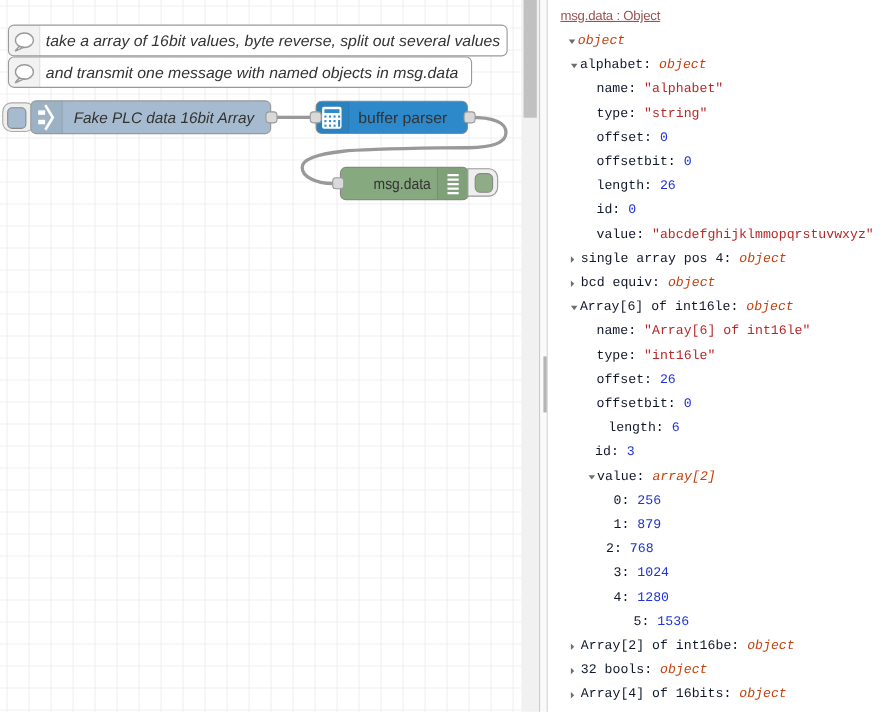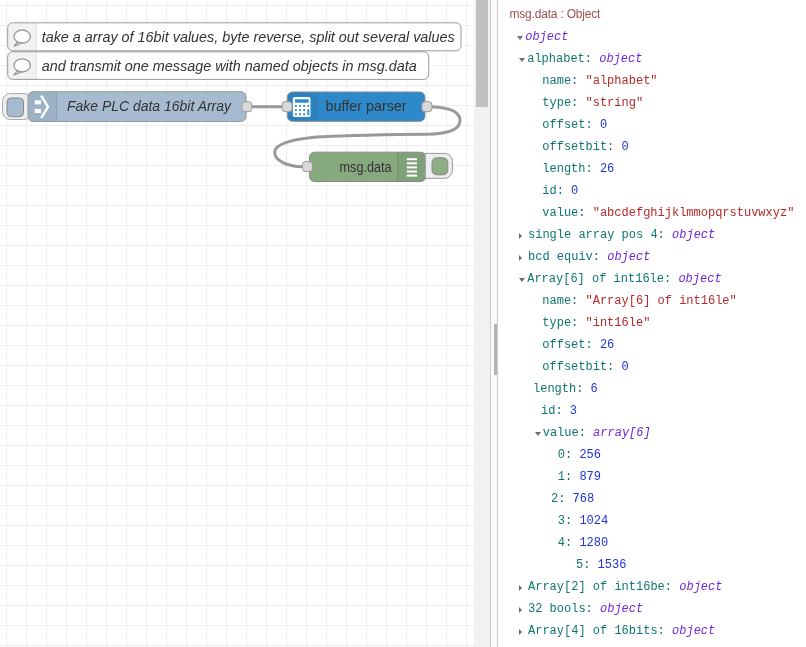--- a/index.html
+++ b/index.html
@@ -3,23 +3,23 @@
 html,body{margin:0;padding:0;width:806px;height:647px;overflow:hidden;background:#fff;font-family:"Liberation Sans",sans-serif;}
 #canvas{position:absolute;left:0;top:0;width:475px;height:647px;
  background-image:linear-gradient(to right,#eee 1px,transparent 1px),linear-gradient(to bottom,#eee 1px,transparent 1px);
  background-size:20px 20px;background-position:6px 5px;}
 #flow{position:absolute;left:0;top:0;}
 #vtrack{position:absolute;left:474px;top:0;width:16px;height:647px;background:#f1f1f1;}
 #vthumb{position:absolute;left:2px;top:0;width:12px;height:107px;background:#c1c1c1;}
 #sash{position:absolute;left:490px;top:0;width:8px;height:647px;background:#fafafa;border-left:1px solid #ccc;border-right:1px solid #ccc;box-sizing:border-box;}
 #handle{position:absolute;left:2.5px;top:324px;width:3px;height:51px;background:#b3b3b3;}
 #sidebar{position:absolute;left:498px;top:0;width:308px;height:647px;background:#fff;}
-.meta{position:absolute;left:509.5px;top:3px;line-height:22px;font-size:12px;color:#9a5151;letter-spacing:-0.2px;}
+.meta{position:absolute;left:509.5px;top:3px;line-height:22px;font-size:12px;color:#9a5151;letter-spacing:-0.2px;text-decoration:underline;}
 .row{position:absolute;line-height:22px;font-size:12px;font-family:"Liberation Mono",monospace;white-space:pre;}
-.k{color:#0f766e}.s{color:#b72828}.n{color:#2033d6}.it{color:#6d28d9;font-style:italic}
+.k{color:#0f172a}.s{color:#b72828}.n{color:#2033d6}.it{color:#c2410c;font-style:italic}
 .td{display:inline-block;width:0;height:0;border-left:3.7px solid transparent;border-right:3.7px solid transparent;border-top:4.4px solid #6e6e6e;margin-right:2.2px;vertical-align:0.5px;}
 .tr{display:inline-block;width:0;height:0;border-top:3.65px solid transparent;border-bottom:3.65px solid transparent;border-left:3.9px solid #6e6e6e;margin-right:6px;vertical-align:-1px;}
 </style></head><body>
 <div id="canvas"></div>
 <svg id="flow" width="475" height="647" xmlns="http://www.w3.org/2000/svg">
 
  <path d="M247,106.7 L287,106.7" stroke="#999" stroke-width="3" fill="none"></path>
  <path d="M426.9,106.7 C447,106.7 460,110.9 460,120.5 C460,129.8 448,134.0 426,134.3 L400,134.5 C360,135.2 327,135.8 312,137.5 C289,140.0 274.7,144.8 274.7,152.2 C274.7,160.2 286,166.6 303,166.8" stroke="#999" stroke-width="3" fill="none"></path>
 
  <g>
@@ -125,23 +125,23 @@
 <div class="row" style="top:158px;left:542.3px"><span class="k">length: </span><span class="n">26</span></div>
 <div class="row" style="top:180px;left:542.3px"><span class="k">id: </span><span class="n">0</span></div>
 <div class="row" style="top:202px;left:542.3px"><span class="k">value: </span><span class="s">"abcdefghijklmmopqrstuvwxyz"</span></div>
 <div class="row" style="top:224px;left:519px"><span class="tr"></span><span class="k">single array pos 4: </span><span class="it">object</span></div>
 <div class="row" style="top:246px;left:519px"><span class="tr"></span><span class="k">bcd equiv: </span><span class="it">object</span></div>
 <div class="row" style="top:268px;left:519px"><span class="td"></span><span class="k">Array[6] of int16le: </span><span class="it">object</span></div>
 <div class="row" style="top:290px;left:542.3px"><span class="k">name: </span><span class="s">"Array[6] of int16le"</span></div>
 <div class="row" style="top:312px;left:542.3px"><span class="k">type: </span><span class="s">"int16le"</span></div>
 <div class="row" style="top:334px;left:542.3px"><span class="k">offset: </span><span class="n">26</span></div>
 <div class="row" style="top:356px;left:542.3px"><span class="k">offsetbit: </span><span class="n">0</span></div>
-<div class="row" style="top:378px;left:533px"><span class="k">length: </span><span class="n">6</span></div>
+<div class="row" style="top:378px;left:553px"><span class="k">length: </span><span class="n">6</span></div>
 <div class="row" style="top:400px;left:541px"><span class="k">id: </span><span class="n">3</span></div>
-<div class="row" style="top:422px;left:534.5px"><span class="td"></span><span class="k">value: </span><span class="it">array[6]</span></div>
+<div class="row" style="top:422px;left:534.5px"><span class="td"></span><span class="k">value: </span><span class="it">array[2]</span></div>
 <div class="row" style="top:444px;left:557.8px"><span class="k">0: </span><span class="n">256</span></div>
 <div class="row" style="top:466px;left:557.8px"><span class="k">1: </span><span class="n">879</span></div>
 <div class="row" style="top:488px;left:551px"><span class="k">2: </span><span class="n">768</span></div>
 <div class="row" style="top:510px;left:557.8px"><span class="k">3: </span><span class="n">1024</span></div>
 <div class="row" style="top:532px;left:557.8px"><span class="k">4: </span><span class="n">1280</span></div>
 <div class="row" style="top:554px;left:576px"><span class="k">5: </span><span class="n">1536</span></div>
 <div class="row" style="top:576px;left:519px"><span class="tr"></span><span class="k">Array[2] of int16be: </span><span class="it">object</span></div>
 <div class="row" style="top:598px;left:519px"><span class="tr"></span><span class="k">32 bools: </span><span class="it">object</span></div>
 <div class="row" style="top:620px;left:519px"><span class="tr"></span><span class="k">Array[4] of 16bits: </span><span class="it">object</span></div>
 </div>

